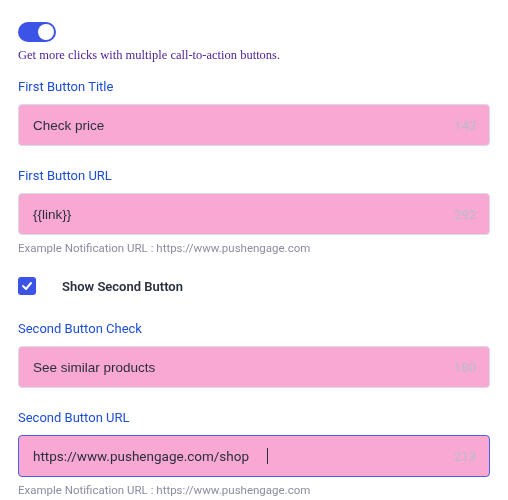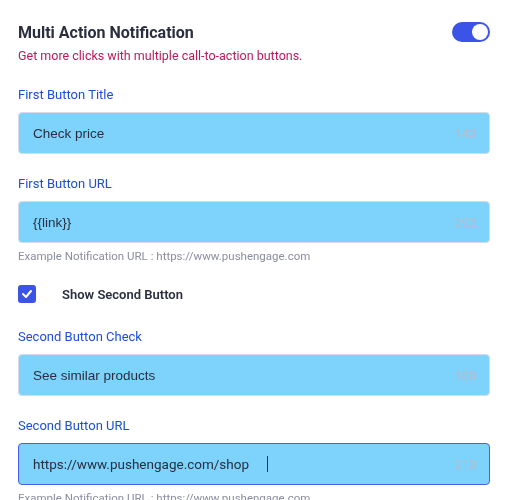--- a/index.html
+++ b/index.html
@@ -16,22 +16,23 @@
     justify-content: space-between;
     margin-bottom: 6px;
   }
   .section-title {
     font-size: 16px;
     font-weight: 700;
     color: #2a2e3f;
   }
   .subtitle {
     font-size: 12.5px;
-    color: #be185d;
-    margin-bottom: 24px;
+    color: #4c1d95;
+    margin-bottom: 16px;
+    font-family: Liberation Serif, serif;
   }
   .field-label {
     font-size: 13px;
     font-weight: 400;
     color: #1d4ed8;
     margin-bottom: 10px;
     display: block;
   }
   .input-wrap {
     position: relative;
@@ -39,21 +40,21 @@
   }
   .text-input {
     width: 100%;
     height: 42px;
     border: 1px solid #d8dbe6;
     border-radius: 4px;
     padding: 0 40px 0 14px;
     font-size: 13.5px;
     color: #2a2e3f;
     outline: none;
-    background: #7dd3fc;
+    background: #f9a8d4;
   }
   .text-input.focused {
     border: 1.5px solid #4a5fe3;
   }
   .counter {
     position: absolute;
     right: 14px;
     top: 50%;
     transform: translateY(-50%);
     font-size: 13px;
@@ -117,21 +118,20 @@
     vertical-align: middle;
     margin-left: 0;
     animation: blink 1s step-end infinite;
   }
   @keyframes blink { 50% { opacity: 0; } }
 </style>
 </head>
 <body>
 
 <div class="header-row">
-  <div class="section-title">Multi Action Notification</div>
   <div class="toggle">
     <div class="knob"></div>
   </div>
 </div>
 <div class="subtitle">Get more clicks with multiple call-to-action buttons.</div>
 
 <label class="field-label">First Button Title</label>
 <div class="input-wrap group-gap">
   <input type="text" class="text-input" value="Check price" style="">
   <span class="counter">143</span>

